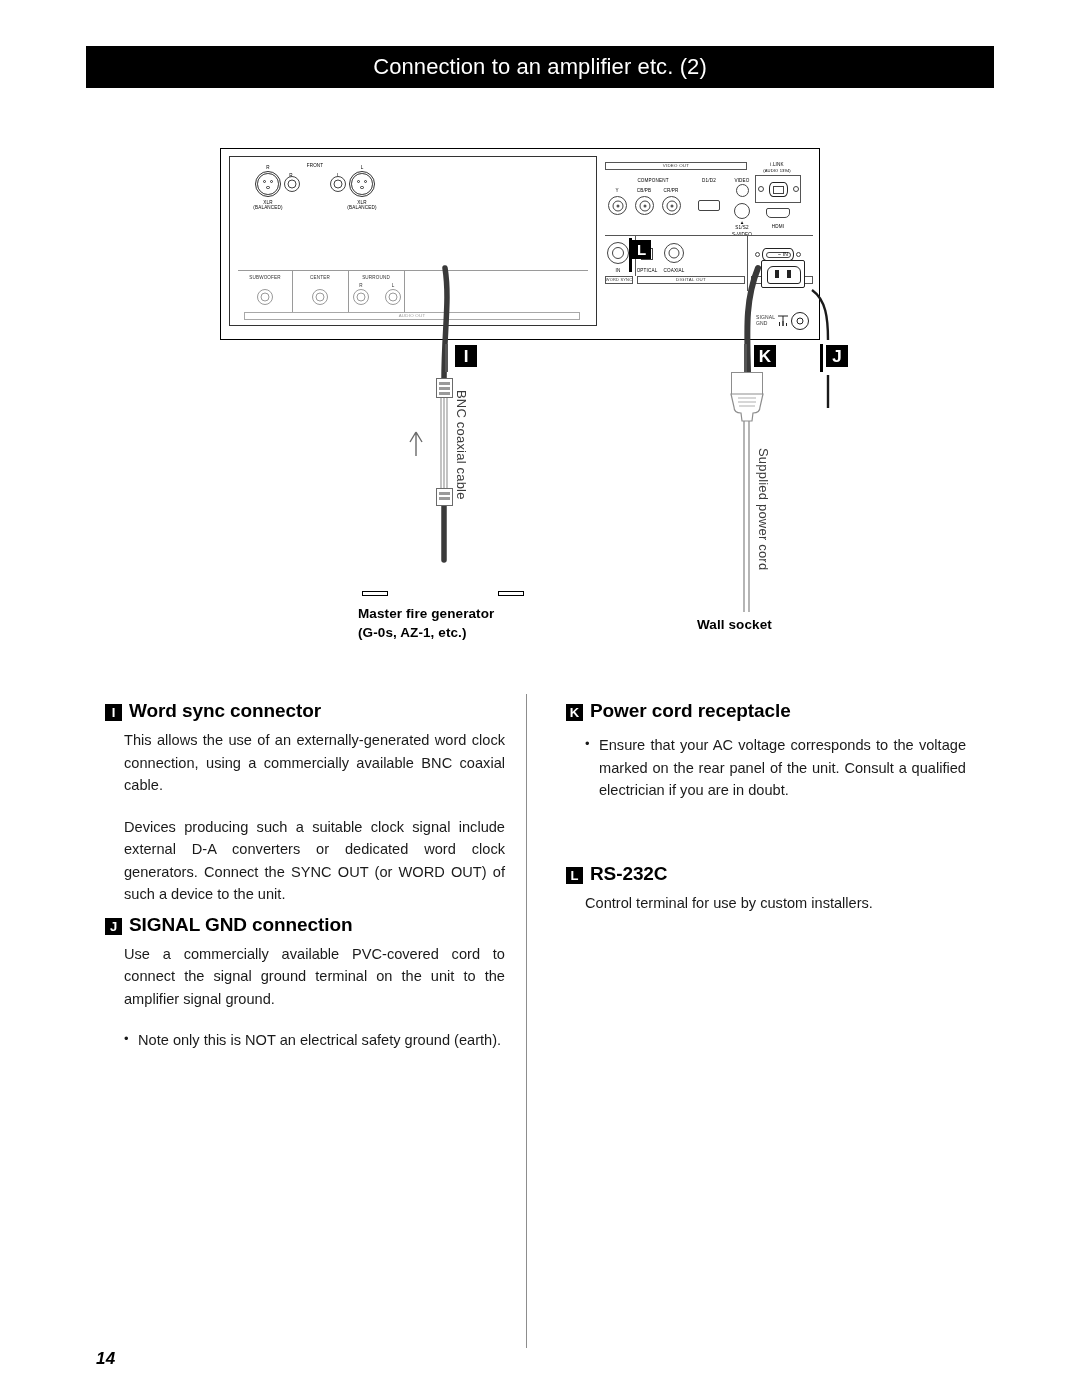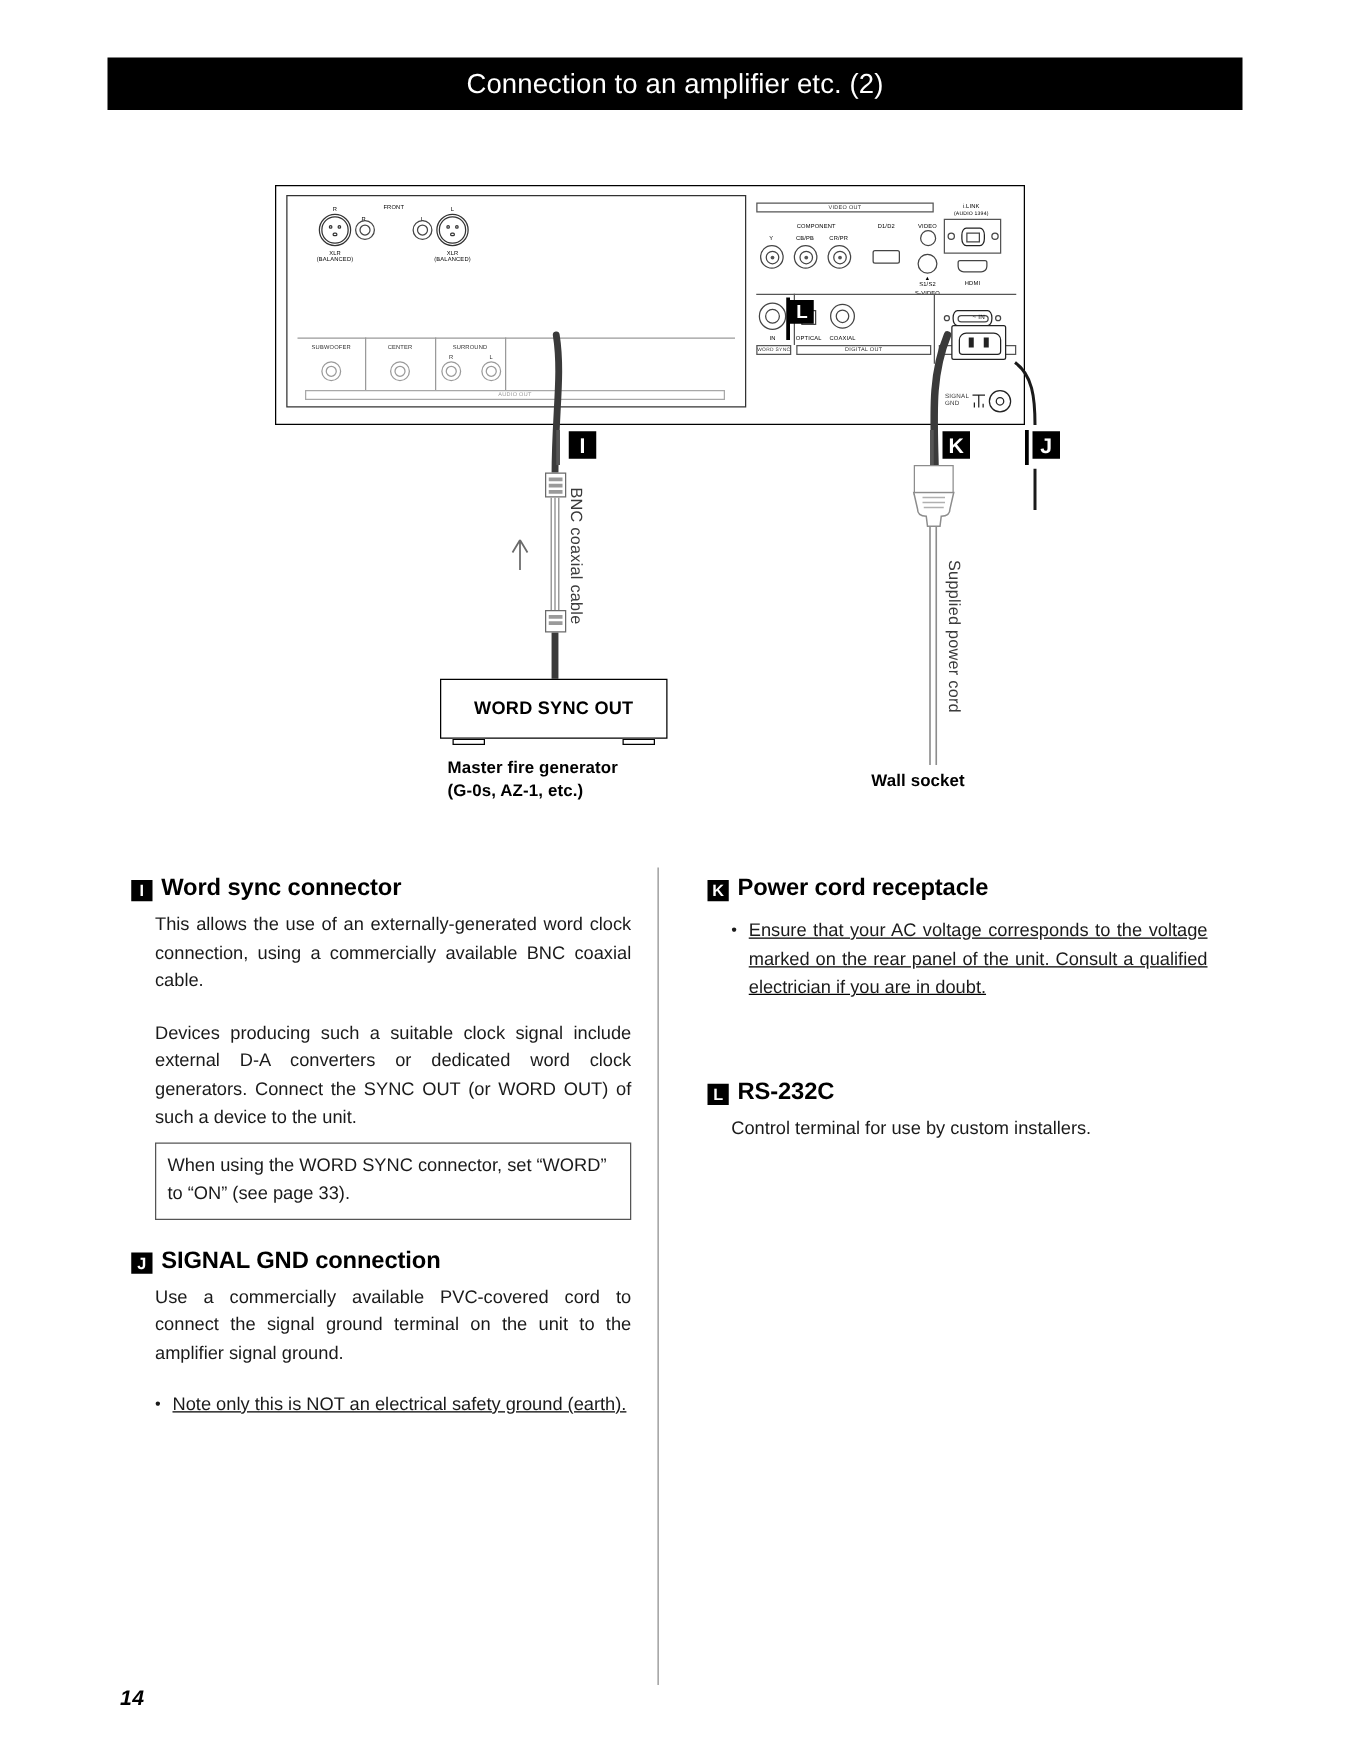--- a/index.html
+++ b/index.html
@@ -268,21 +268,21 @@
     margin-left: 19px;
     margin-bottom: 22px;
   }
   .notebox p {
     margin: 0;
     font-size: 14.6px;
     line-height: 22.5px;
     color: #1a1a1a;
   }
 
-  ul.bullets { margin: 12px 0 19px 0; padding: 0 0 0 19px; list-style: none; text-decoration: underline; }
+  ul.bullets { margin: 12px 0 19px 0; padding: 0 0 0 19px; list-style: none; }
   ul.bullets li {
     position: relative;
     padding-left: 14px;
     font-size: 14.6px;
     line-height: 22.5px;
     text-align: justify;
     color: #1a1a1a;
     margin-bottom: 19px;
   }
   ul.bullets li:last-child { margin-bottom: 0; }
@@ -518,45 +518,39 @@
 
   <div class="leader" style="left:744px; top:344px; width:3px; height:28px;"></div>
   <div class="badge d-md" style="left:754px; top:345px;">K</div>
 
   <div class="leader black" style="left:820px; top:344px; width:2.6px; height:28px;"></div>
   <div class="badge d-md" style="left:826px; top:345px;">J</div>
 
   <div class="vtext" style="left:454px; top:390px;">BNC coaxial cable</div>
   <div class="vtext" style="left:756px; top:448px;">Supplied power cord</div>
 
-  <div class="device-box">
-    <span class="dtext">WORD SYNC OUT</span>
-  </div>
   <div class="device-foot" style="left:362px; top:591px;"></div>
   <div class="device-foot" style="left:498px; top:591px;"></div>
 
   <div class="caption" style="left:358px; top:604px;">Master fire generator
 (G-0s, AZ-1, etc.)</div>
 
   <div class="caption" style="left:697px; top:615px;">Wall socket</div>
 </div>
 
 <div class="col-div"></div>
 
 <div class="col col-left">
 
   <div class="sec-head">
     <span class="hbadge">I</span>
     <span class="htext">Word sync connector</span>
   </div>
   <p class="body">This allows the use of an externally-generated word clock connection, using a commercially available BNC coaxial cable.</p>
   <p class="body tight">Devices producing such a suitable clock signal include external D-A converters or dedicated word clock generators. Connect the SYNC OUT (or WORD OUT) of such a device to the unit.</p>
-  <div class="notebox">
-    <p>When using the WORD SYNC connector, set “WORD” to “ON” (see page 33).</p>
-  </div>
 
   <div class="sec-head">
     <span class="hbadge">J</span>
     <span class="htext">SIGNAL GND connection</span>
   </div>
   <p class="body">Use a commercially available PVC-covered cord to connect the signal ground terminal on the unit to the amplifier signal ground.</p>
   <ul class="bullets">
     <li class="nojust">Note only this is NOT an electrical safety ground (earth).</li>
   </ul>
 </div>

